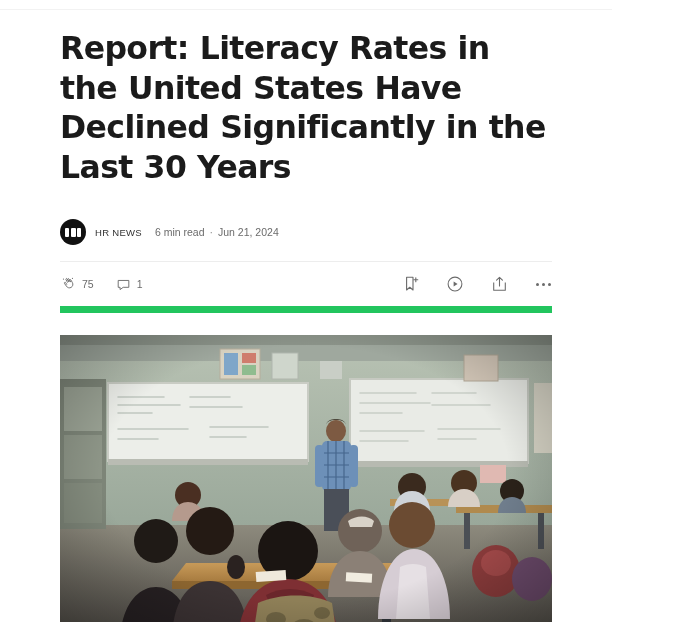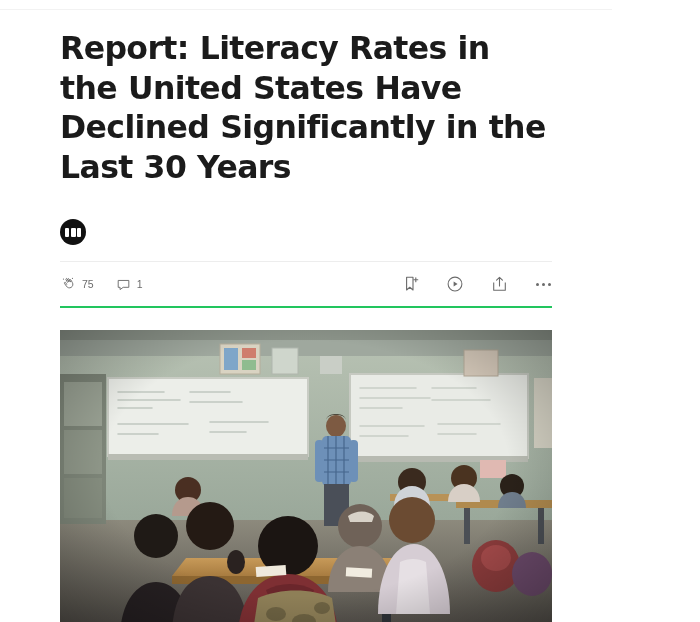--- a/index.html
+++ b/index.html
@@ -91,21 +91,21 @@
     margin: 0 5px;
     color: #8c8c8c;
   }
   .meta-item {
     font-size: 10.5px;
     color: #6b6b6b;
   }
   .actionbar {
     margin-top: 14px;
     border-top: 1px solid #ededed;
-    border-bottom: 2px solid #22c55e;
+    border-bottom: 7px solid #22c55e;
     height: 44px;
     display: flex;
     align-items: center;
     justify-content: space-between;
   }
   .actions-left {
     display: flex;
     align-items: center;
     gap: 22px;
   }
@@ -170,20 +170,27 @@
 
     <h1 class="headline">Report: Literacy Rates in the United States Have Declined Significantly in the Last 30 Years</h1>
 
     <div class="byline">
       <div class="avatar">
         <span class="avatar-mark">
           <i></i>
             <i class="mid"></i>
             <i></i>
         </span>
+      </div>
+      <div class="byline-text">
+        <span class="publisher">HR NEWS</span>
+        <span class="meta-sep">&nbsp;</span>
+        <span class="meta-item">6 min read</span>
+        <span class="meta-sep">·</span>
+        <span class="meta-item">Jun 21, 2024</span>
       </div>
     </div>
 
     <div class="actionbar">
       <div class="actions-left">
         <div class="action-group">
           <svg class="clap" viewBox="0 0 24 24" aria-hidden="true">
             <g fill="none" stroke="#6b6b6b" stroke-width="1.4" stroke-linecap="round" stroke-linejoin="round">
               <path d="M11.3 9.5 8.9 5.4a1.1 1.1 0 0 1 1.9-1.1l2.4 4.1"></path>
               <path d="M13.2 8.4l-1.6-2.8a1.1 1.1 0 0 1 1.9-1.1l2.2 3.8"></path>

